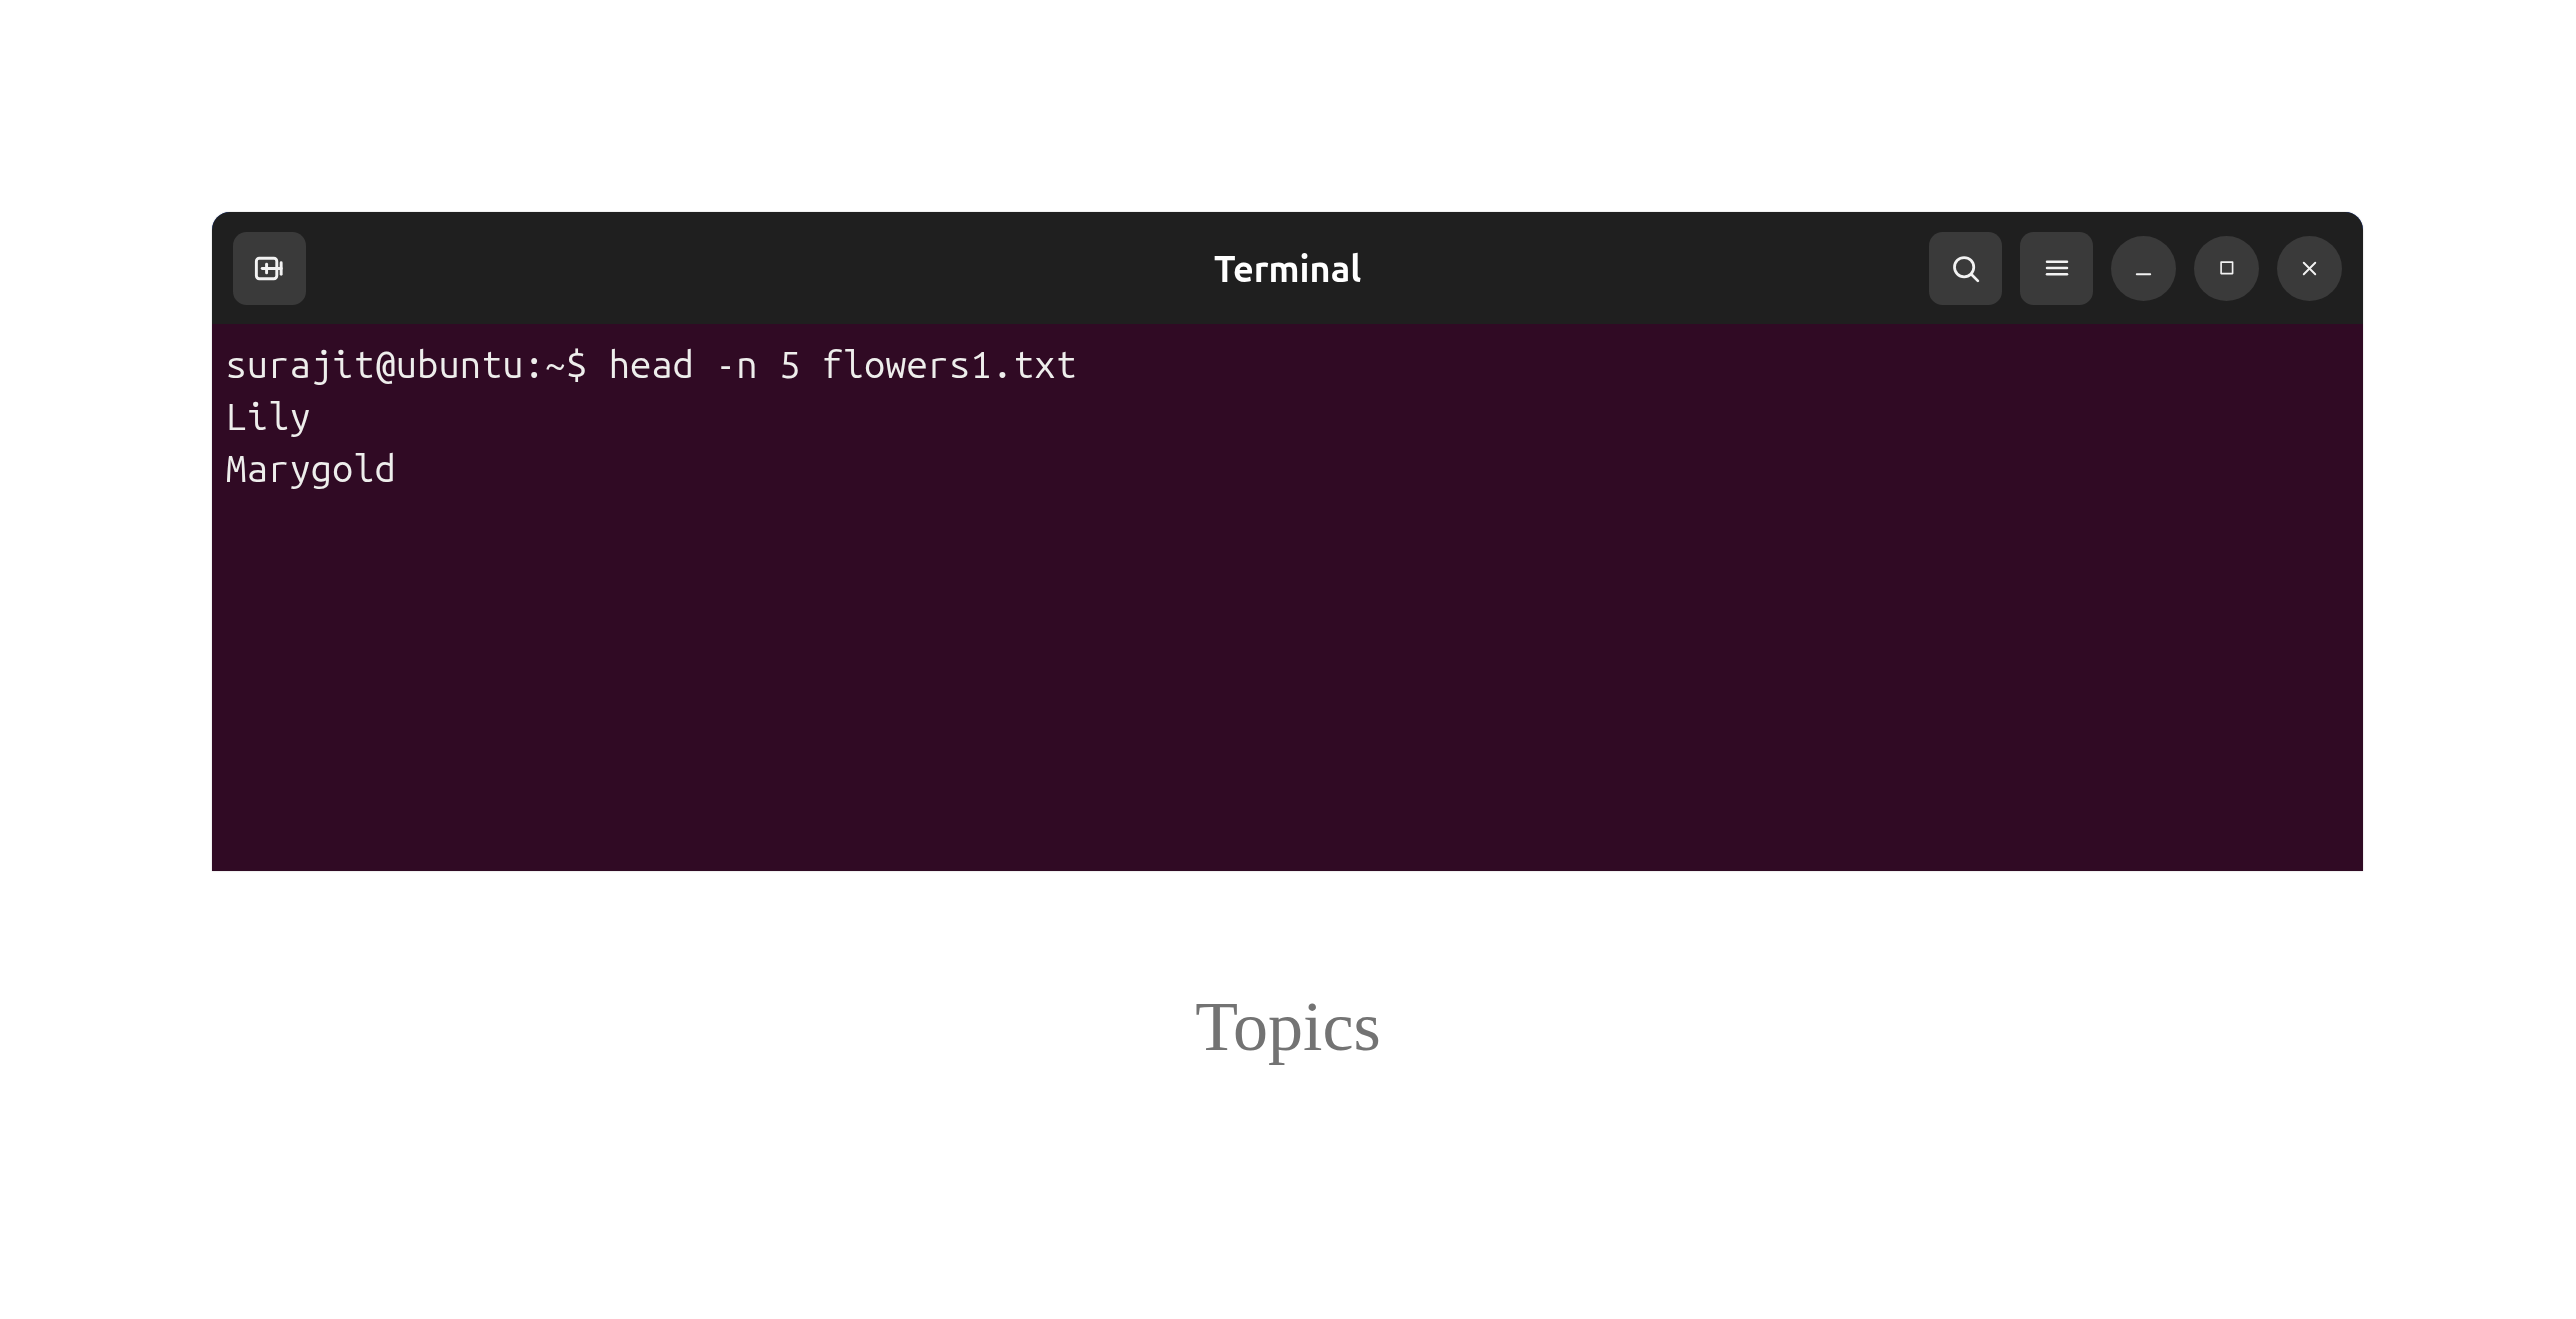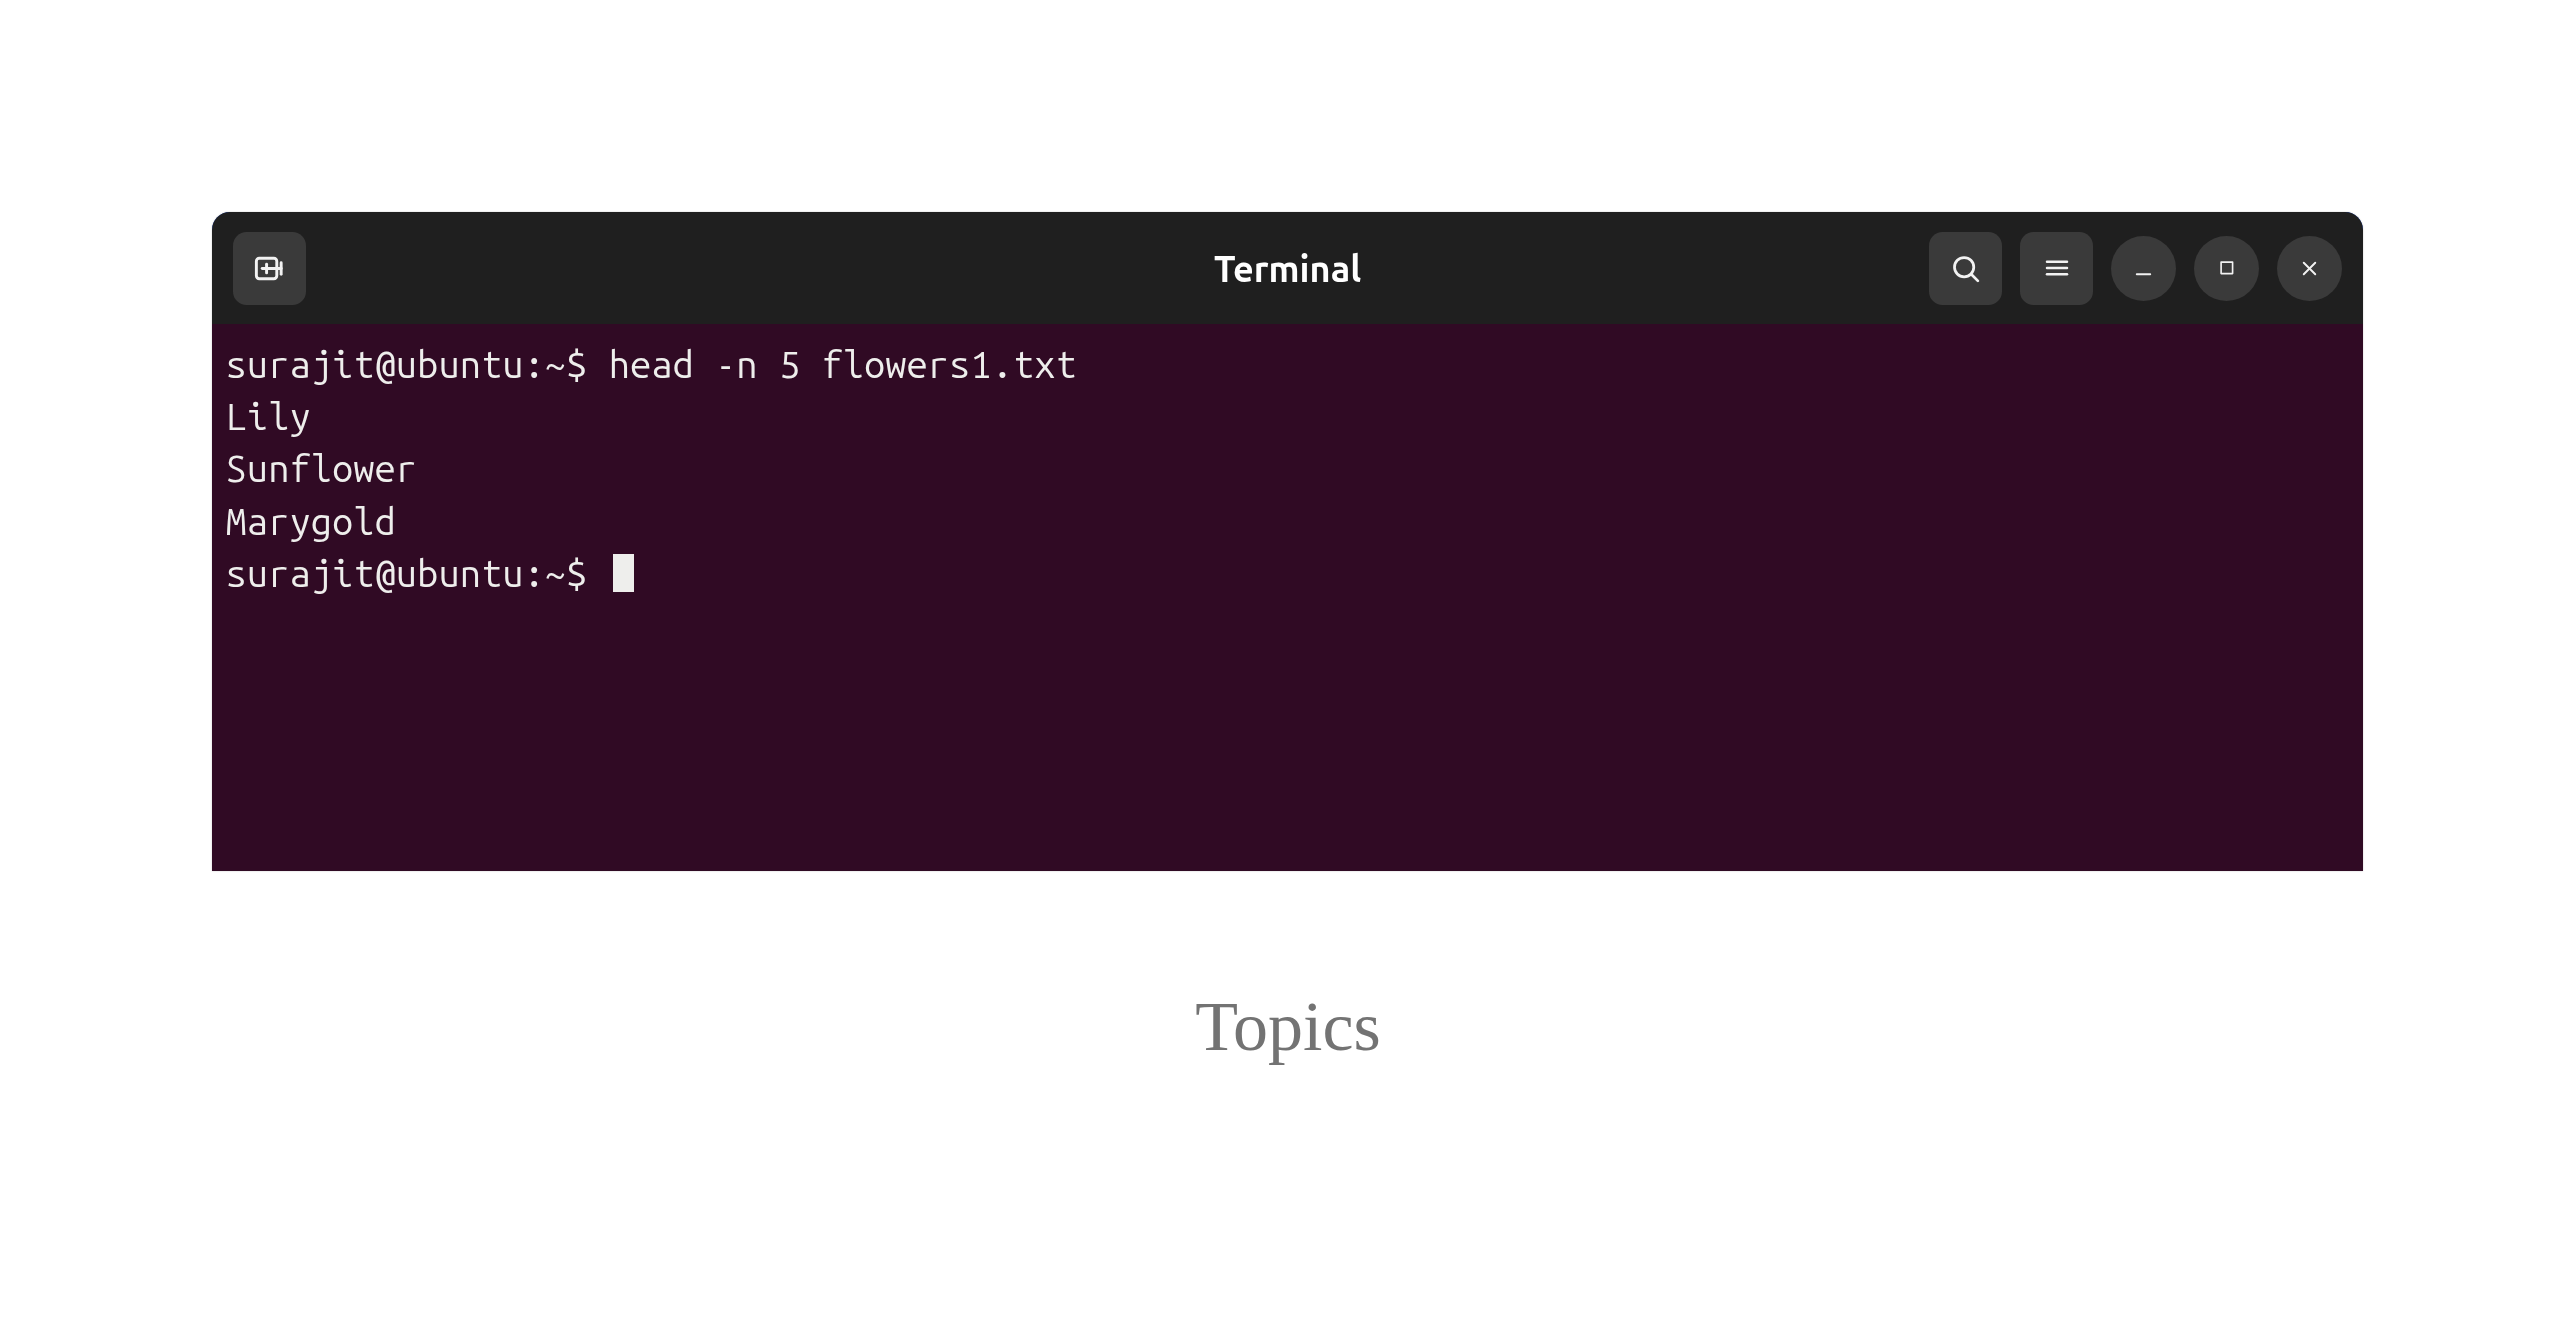--- a/index.html
+++ b/index.html
@@ -169,22 +169,20 @@
           <line x1="6" y1="6" x2="18" y2="18"></line>
           <line x1="18" y1="6" x2="6" y2="18"></line>
         </svg>
       </div>
     </div>
   </div>
 
   <div class="terminal-body">
     <div class="row"><span class="prompt"><span class="prompt-user">surajit@ubuntu</span><span>:</span><span>~</span><span>$</span></span> <span>head -n 5 flowers1.txt</span></div>
     <div class="row">Lily</div>
-    <div class="row">Sunflower</div>
     <div class="row">Marygold</div>
-    <div class="row"><span class="prompt"><span class="prompt-user">surajit@ubuntu</span><span>:</span><span>~</span><span>$</span></span> <span class="cursor"></span></div>
   </div>
 </div>
 
 <div class="logo-wrap">
   <div class="logo-topics">Topics</div>
 </div>
 
 
 </body></html>

